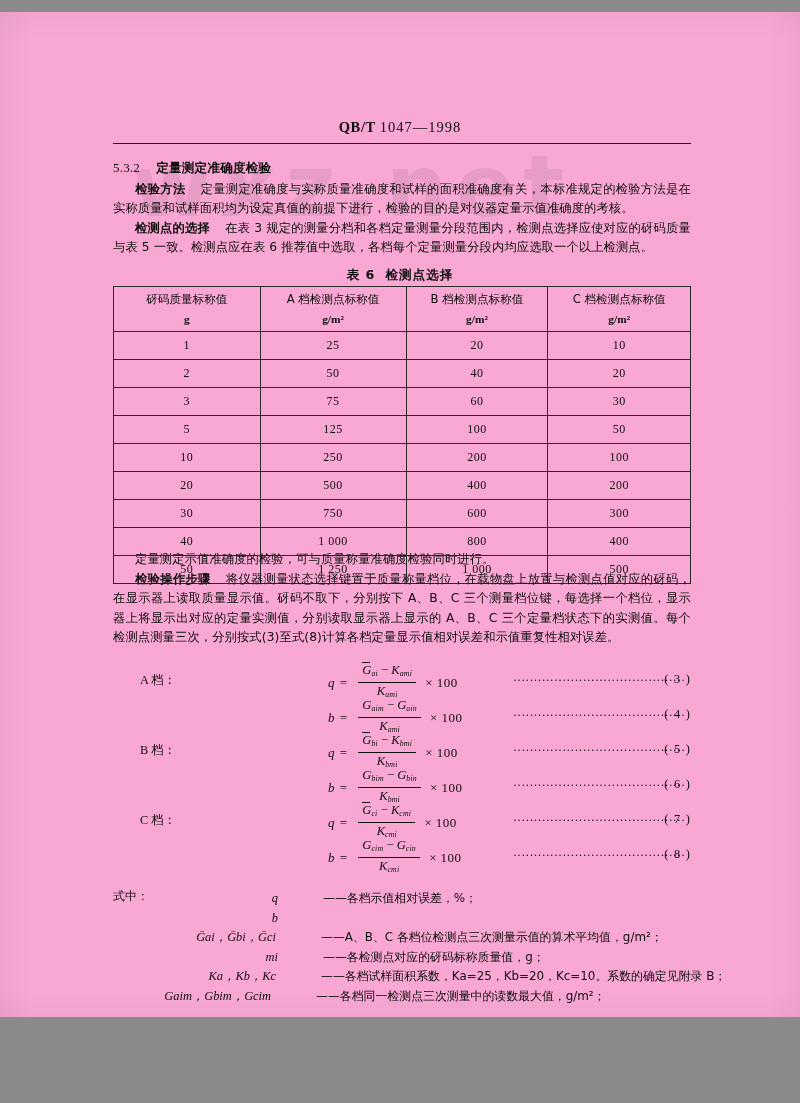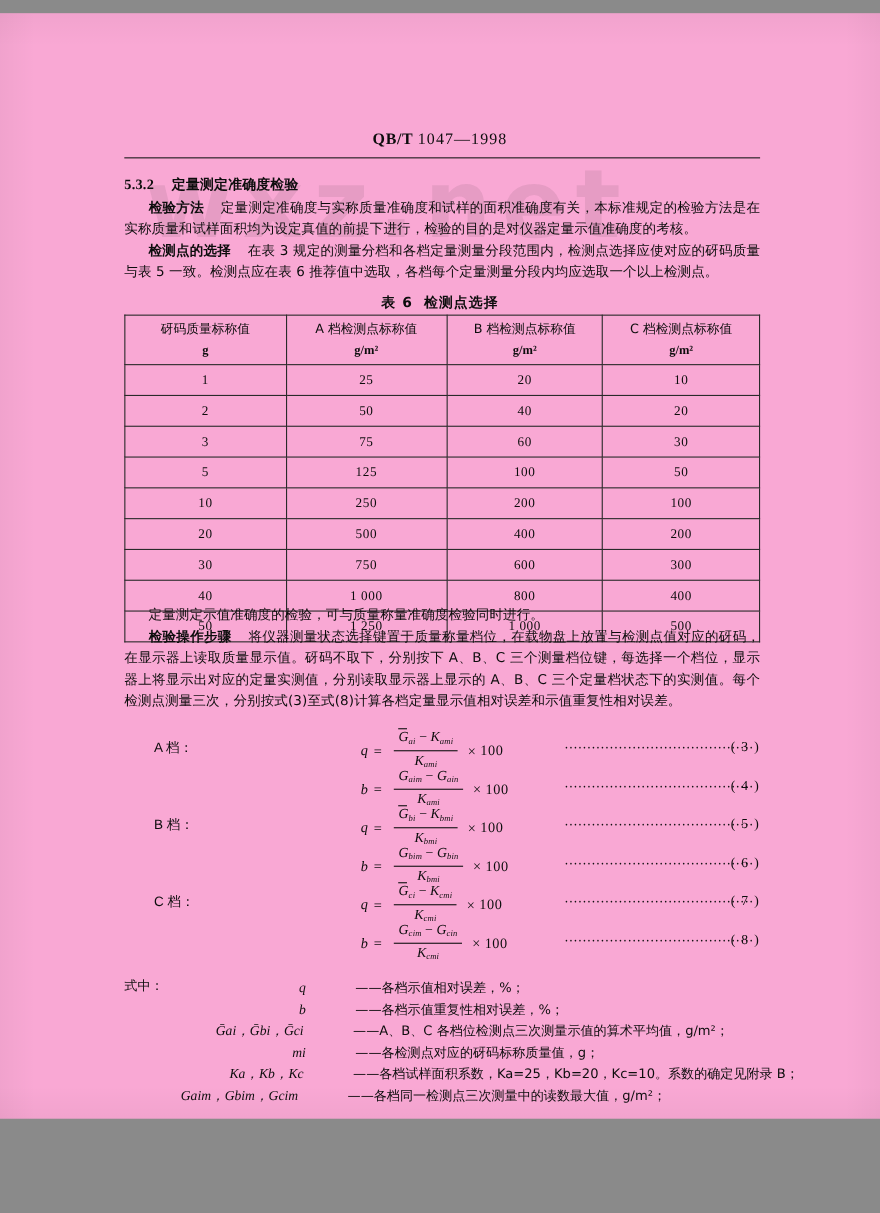--- a/index.html
+++ b/index.html
@@ -87,21 +87,21 @@
     letter-spacing: 0.1px;
   }
   .clause-head {
     position: absolute;
     left: 113px;
     top: 148px;
     font-family: "DejaVu Sans", sans-serif;
     font-size: 12.6px;
     letter-spacing: 0.2px;
   }
-  .clause-head .no { font-family: "Liberation Serif", serif; font-size: 13px; font-weight: bold; }
+  .clause-head .no { font-family: "Liberation Serif", serif; font-size: 13px; }
   .clause-head .ttl { margin-left: 12px; font-weight: 700; }
 
   .para-a { top: 168px; }
   .para-b { top: 207px; }
   .lead { font-weight: 700; }
   .lead-gap { display: inline-block; width: 15px; }
 
   
   .tbl-caption {
     position: absolute;
@@ -168,21 +168,21 @@
     font-family: "Liberation Serif", serif;
   }
   .frow {
     position: relative;
     height: 35px;
   }
   .fdan {
     position: absolute;
     left: 27px;
     top: 8px;
-    font-family: Liberation Sans, sans-serif;
+    font-family: Liberation Serif, serif;
     font-size: 12.3px;
   }
   .fbody {
     position: absolute;
     left: 215px;
     top: 0;
     font-size: 13px;
     white-space: nowrap;
   }
   .var { font-style: italic; font-family: "Liberation Serif", serif; }
@@ -518,21 +518,20 @@
     </div>
 
     <div class="wtag">式中：</div>
     <div class="wherelist">
       <div class="wrow w1">
         <span class="wlbl">q</span>
         <span class="wdef">——各档示值相对误差，%；</span>
       </div>
       <div class="wrow w2">
         <span class="wlbl">b</span>
-        <span class="wdef">——各档示值重复性相对误差，%；</span>
       </div>
       <div class="wrow">
         <span class="wlbl" style="right:415px;">Ḡai，Ḡbi，Ḡci</span>
         <span class="wdef" style="left:163px;">——A、B、C 各档位检测点三次测量示值的算术平均值，g/m²；</span>
       </div>
       <div class="wrow">
         <span class="wlbl">mi</span>
         <span class="wdef">——各检测点对应的砑码标称质量值，g；</span>
       </div>
       <div class="wrow">

